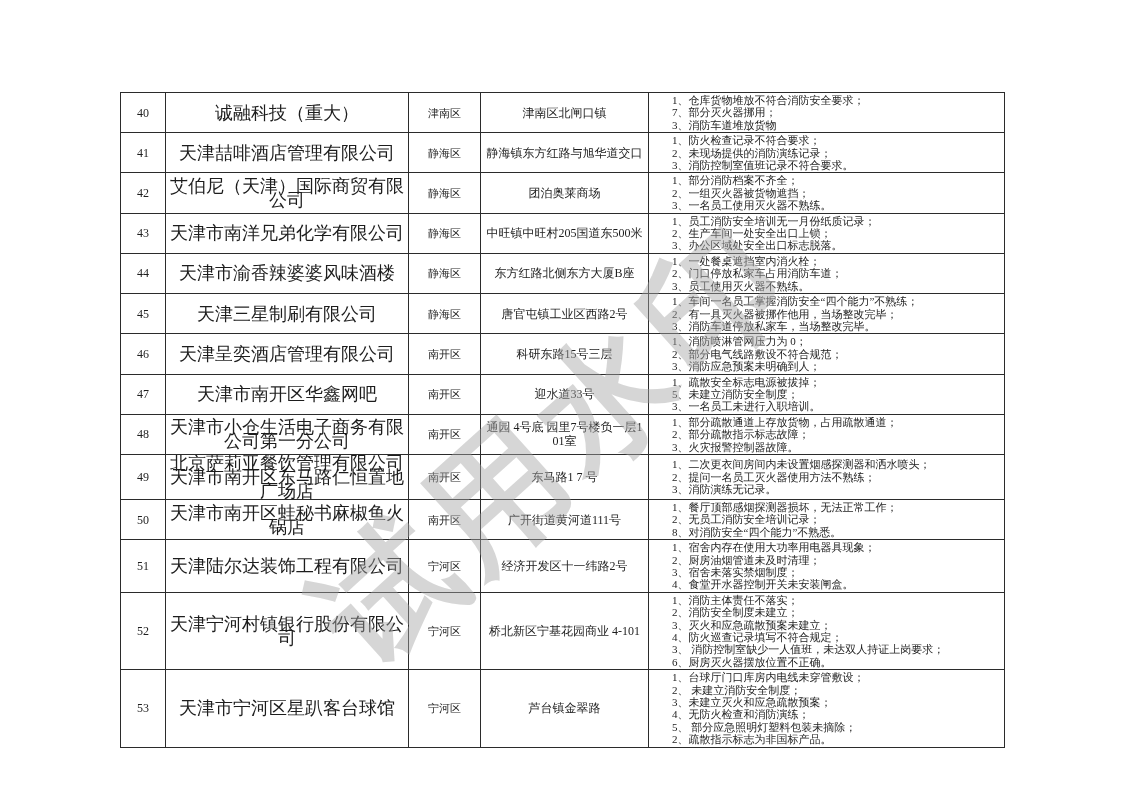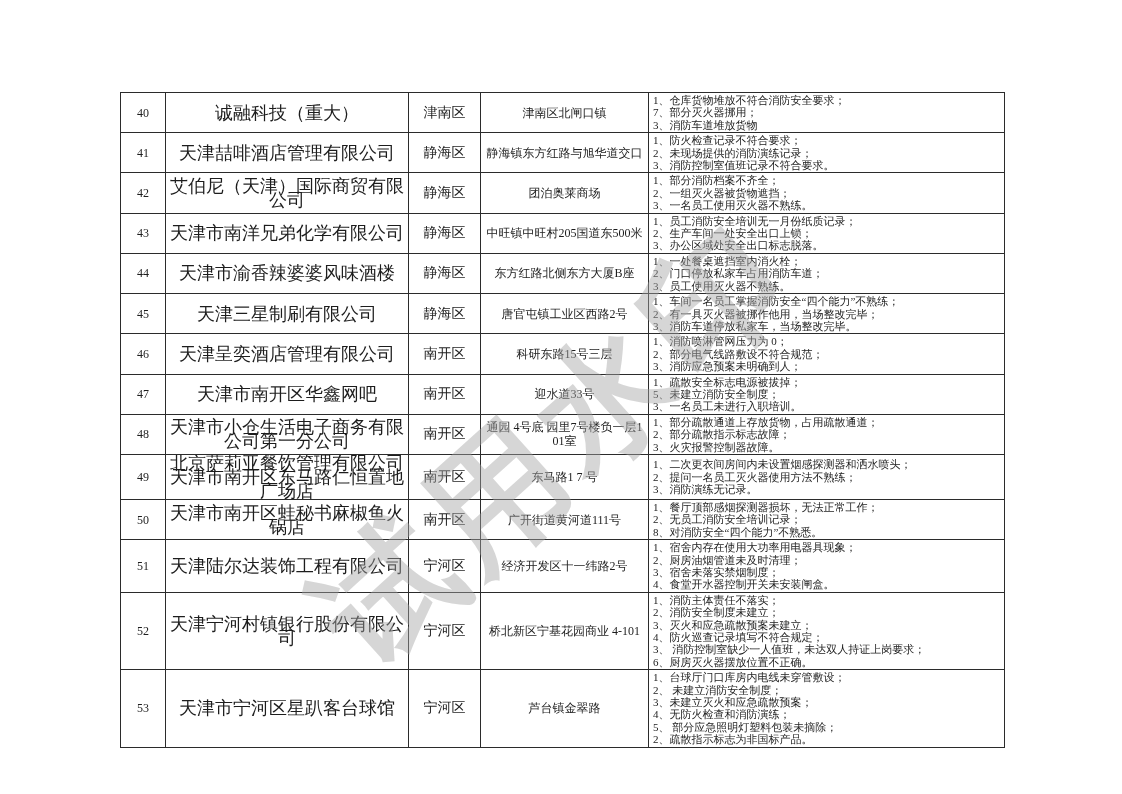--- a/index.html
+++ b/index.html
@@ -18,30 +18,30 @@
     vertical-align:middle;
     text-align:center;
     font-size:12px;
     line-height:14px;
     color:#1d1d1d;
     overflow:hidden;
     word-break:break-all;
   }
   td.c-no{font-size:12px;}
   td.c-company{font-size:18px;}
-  td.c-district{font-size:14px;}
+  td.c-district{font-size:11px;}
   td.c-address{font-size:12px;line-height:14px;}
   td.c-violations{
     text-align:left;
     padding:1px 2px 1px 4px;
     font-size:11px;
     line-height:12.4px;
     vertical-align:middle;
   }
-  .vline{white-space:normal;}
+  .vline{white-space:normal;margin-left:19px;}
   .watermark{
     position:absolute;left:555px;top:445px;
     transform:translate(-50%,-50%) rotate(-42deg);
     font-size:135px;font-weight:700;letter-spacing:10px;white-space:nowrap;
     color:rgba(165,165,165,0.45);
     pointer-events:none;z-index:5;
     font-family:"Liberation Serif","DejaVu Serif",serif;
   }
 </style>
 </head>

